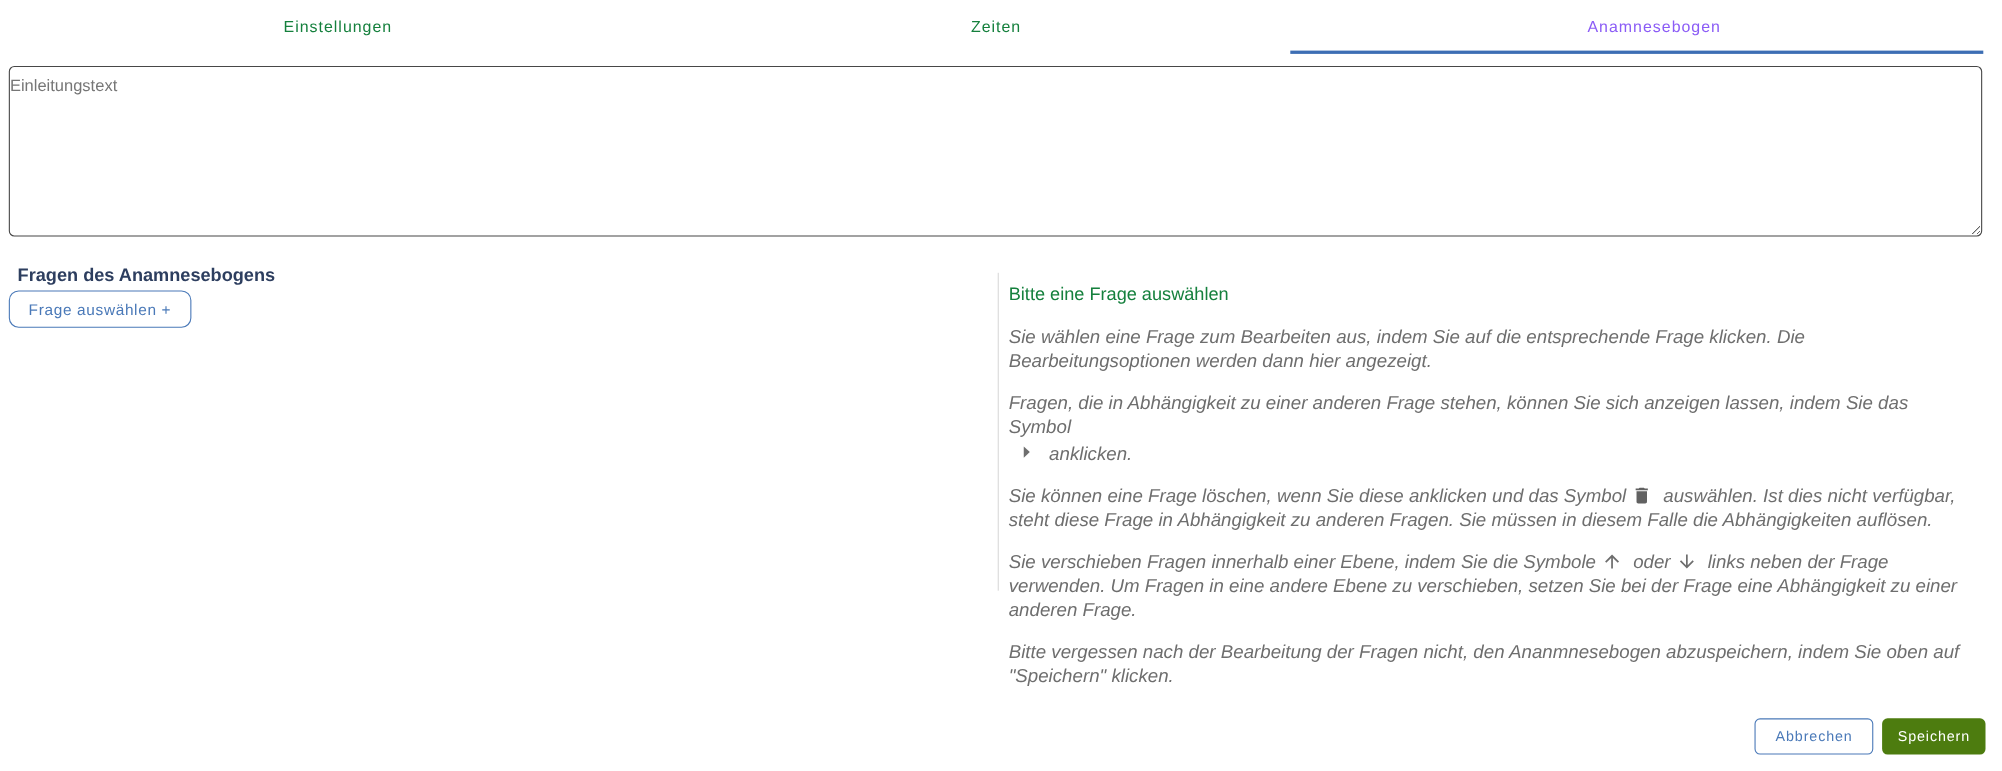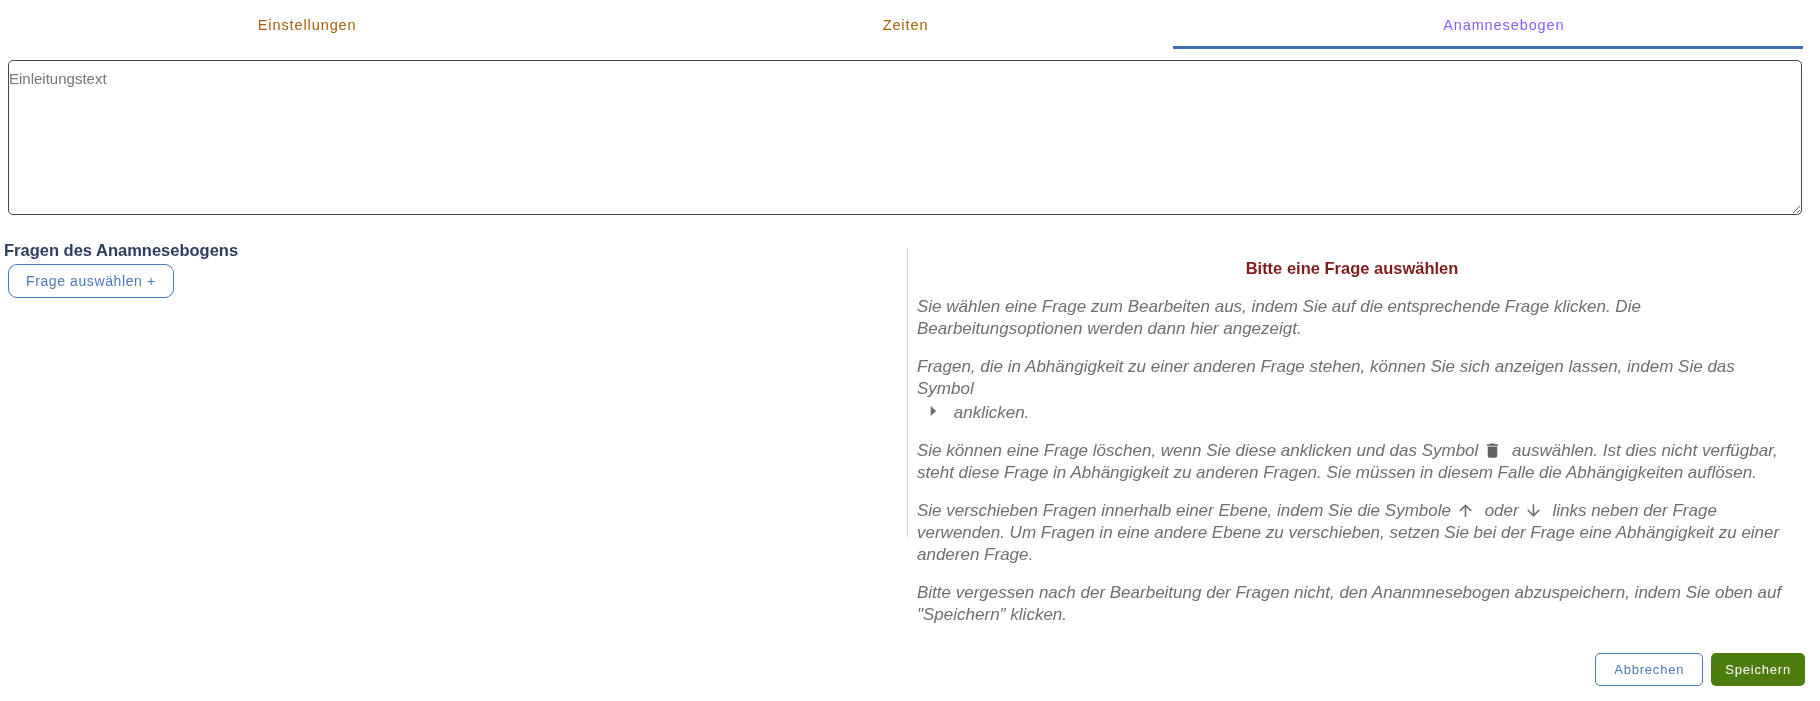--- a/index.html
+++ b/index.html
@@ -2,42 +2,42 @@
 <html><head>
 <meta charset="utf-8">
 <style>
   html,body{margin:0;padding:0;background:#fff;}
   .app{position:relative;width:1820px;height:701px;background:#ffffff;overflow:hidden;
        font-family:"Liberation Sans",sans-serif;}
 
   
   .tabbar{position:absolute;left:8px;top:0;width:1795px;height:50px;display:flex;}
   .tab{flex:1;display:flex;align-items:center;justify-content:center;cursor:pointer;}
-  .tab span{color:#a16207;font-size:14.5px;letter-spacing:.9px;}
+  .tab span{color:#15803d;font-size:14.5px;letter-spacing:.9px;}
   .tab.active span{color:#8b5cf6;}
   .tab-indicator{position:absolute;left:1165px;top:46px;width:630px;height:3px;background:#3d6eb4;}
 
   
   .intro{position:absolute;left:8px;top:60px;width:1794px;height:155px;box-sizing:border-box;
          border:1px solid #474747;border-radius:5px;padding:9px 0;background:#fff;
          font-family:"Liberation Sans",sans-serif;font-size:15px;color:#444;resize:both;outline:none;}
   .intro::placeholder{color:#767676;opacity:1;}
 
   
-  .left-heading{position:absolute;left:4px;top:241px;font-size:16.5px;font-weight:bold;color:#2d3e5f;}
+  .left-heading{position:absolute;left:16px;top:241px;font-size:16.5px;font-weight:bold;color:#2d3e5f;}
   .add-btn{position:absolute;left:8px;top:264px;height:34px;padding:0 17px;background:#fff;
            border:1px solid #4a79b8;border-radius:9px;color:#4a79b8;
            font-family:"Liberation Sans",sans-serif;font-size:14px;letter-spacing:.6px;cursor:pointer;}
 
   
   .vdivider{position:absolute;left:907px;top:248px;width:1px;height:289px;background:#d9d9d9;}
 
   
   .help{position:absolute;left:917px;top:256px;width:870px;}
-  .help-heading{font-size:16.5px;font-weight:bold;color:#7f1d1d;line-height:24px;margin:0 0 16px 0;text-align:center;}
+  .help-heading{font-size:16.5px;font-weight:normal;color:#15803d;line-height:24px;margin:0 0 16px 0;}
   .help p{margin:0 0 16px 0;font-size:17px;line-height:22px;color:#6e6e6e;font-style:italic;}
   .inline-icon{display:inline-block;vertical-align:-4px;margin:0 5px;line-height:0;}
 
   
   .footer-buttons{position:absolute;top:653px;right:15px;display:flex;gap:8px;}
   .btn-outlined,.btn-contained{height:33px;border-radius:5px;cursor:pointer;
            font-family:"Liberation Sans",sans-serif;font-size:13px;letter-spacing:.8px;}
   .btn-outlined{background:#fff;border:1px solid #4a79b8;color:#4a79b8;padding:0 18px;}
   .btn-contained{background:#4d7c0f;border:none;color:#ffffff;padding:0 14px;}
 </style>

